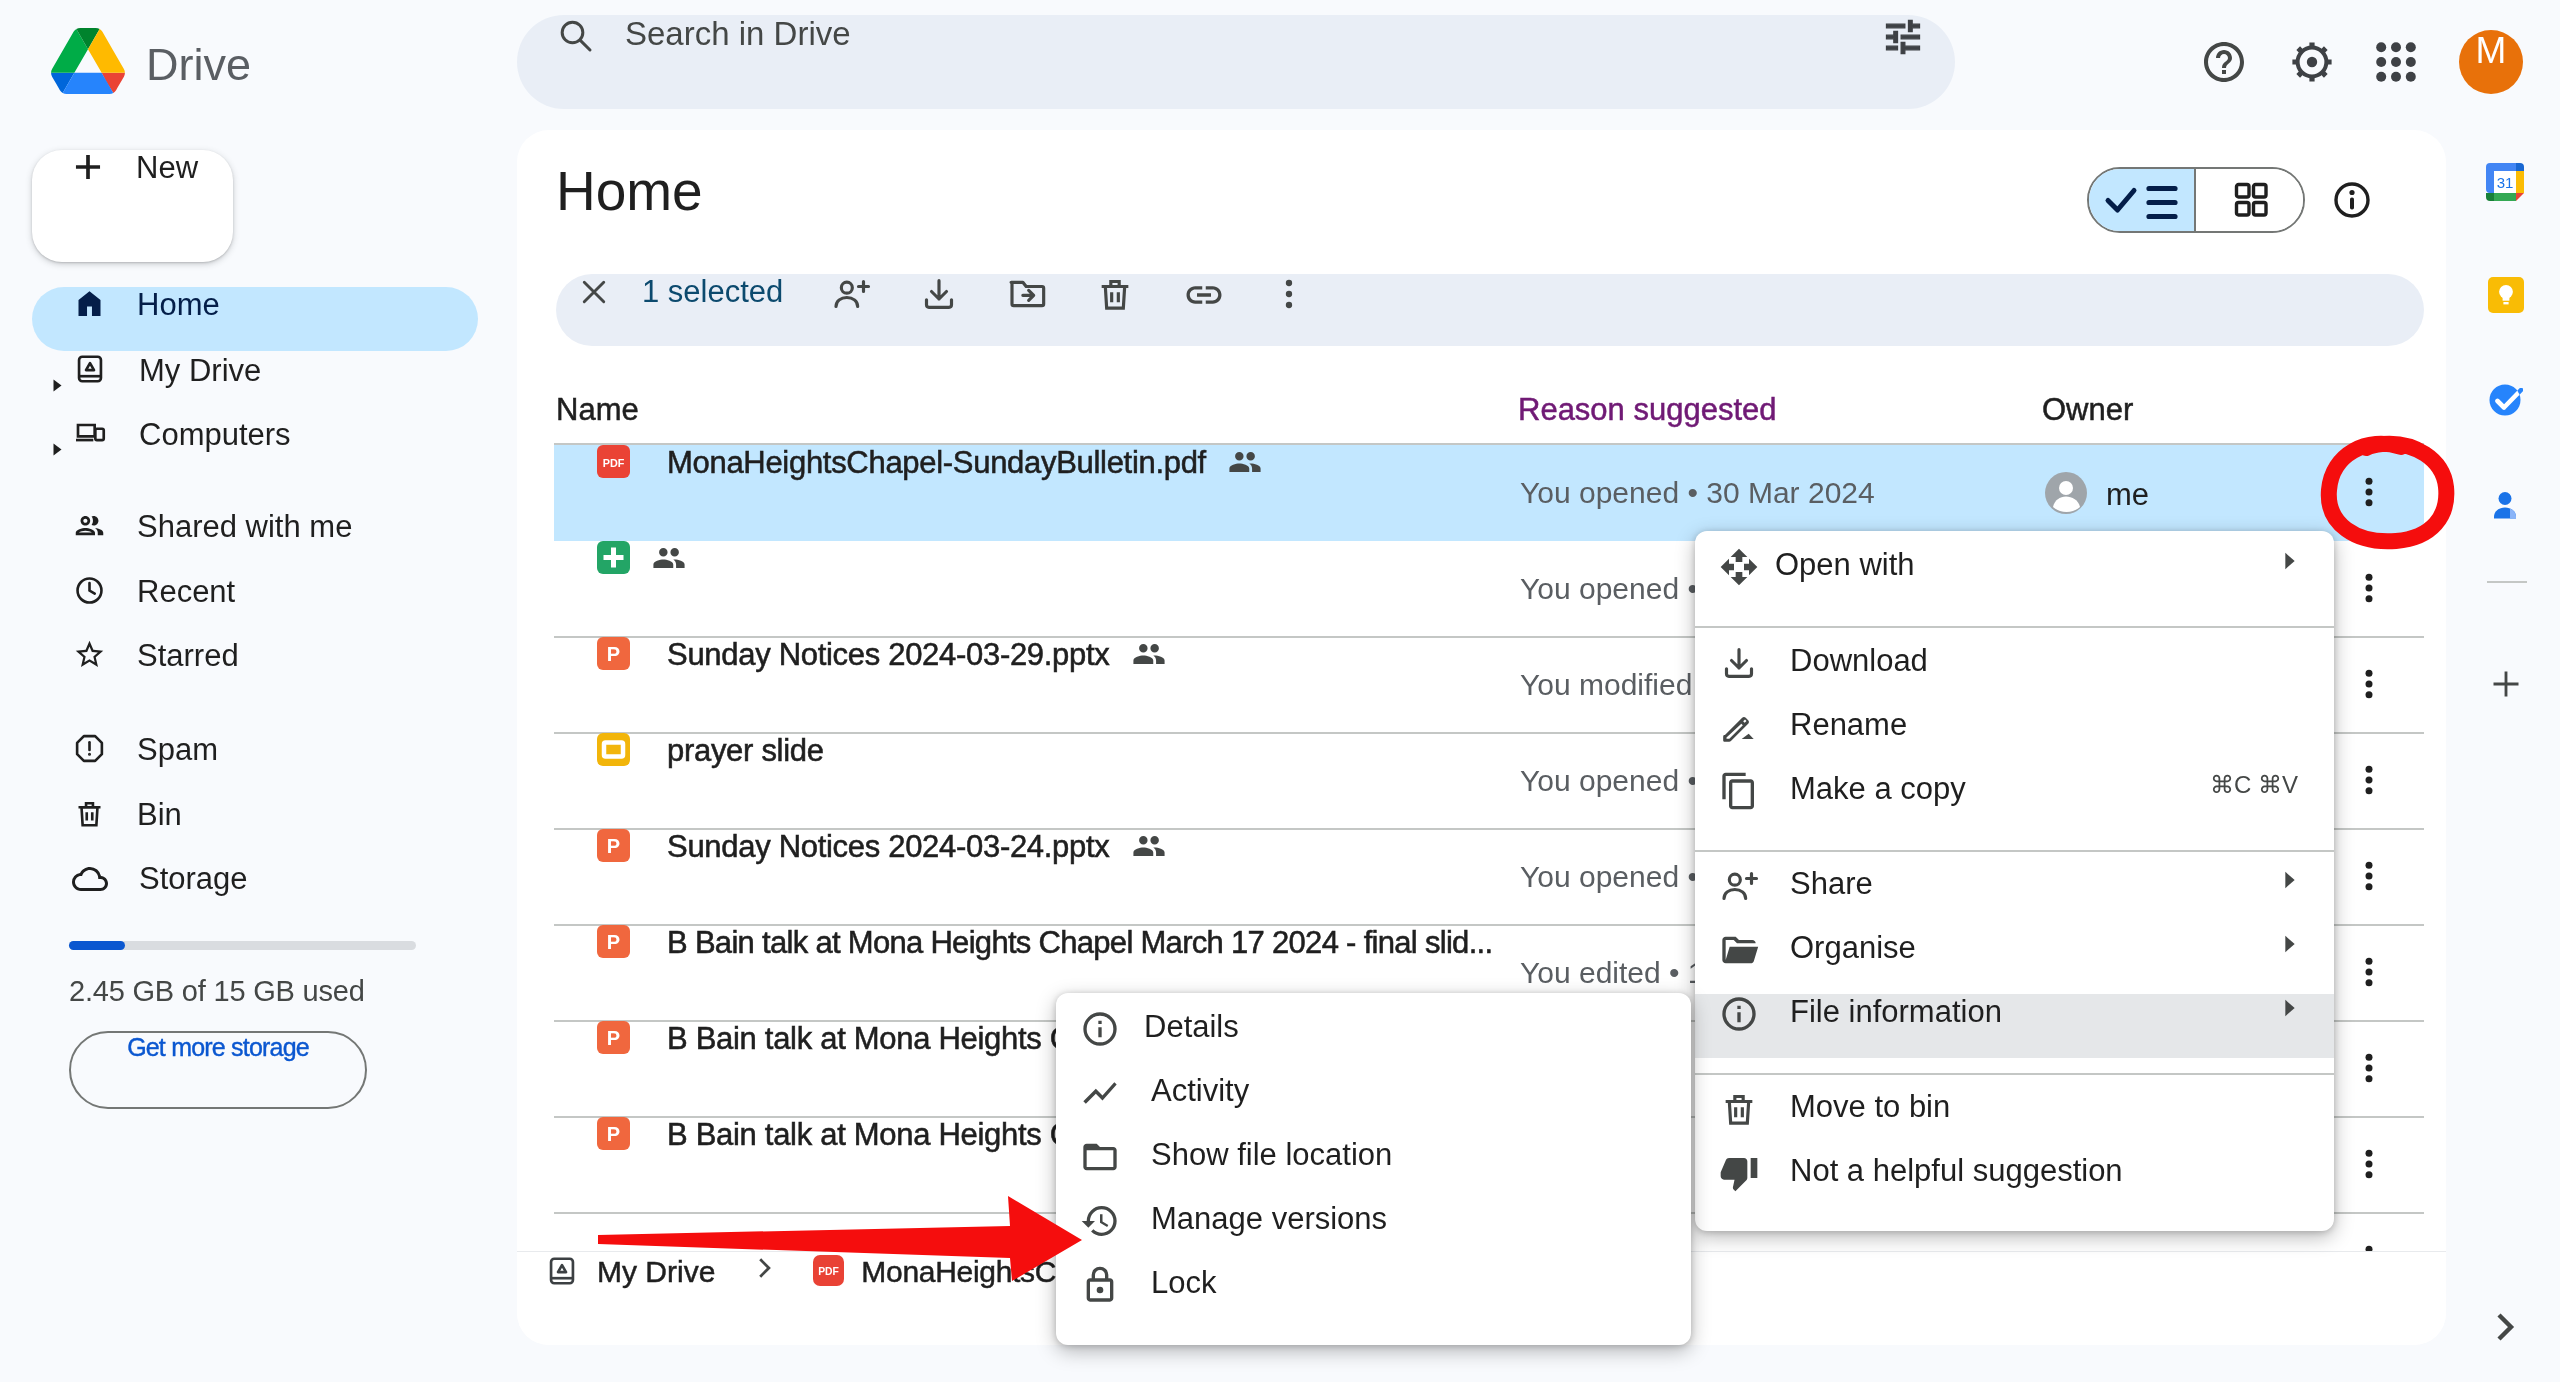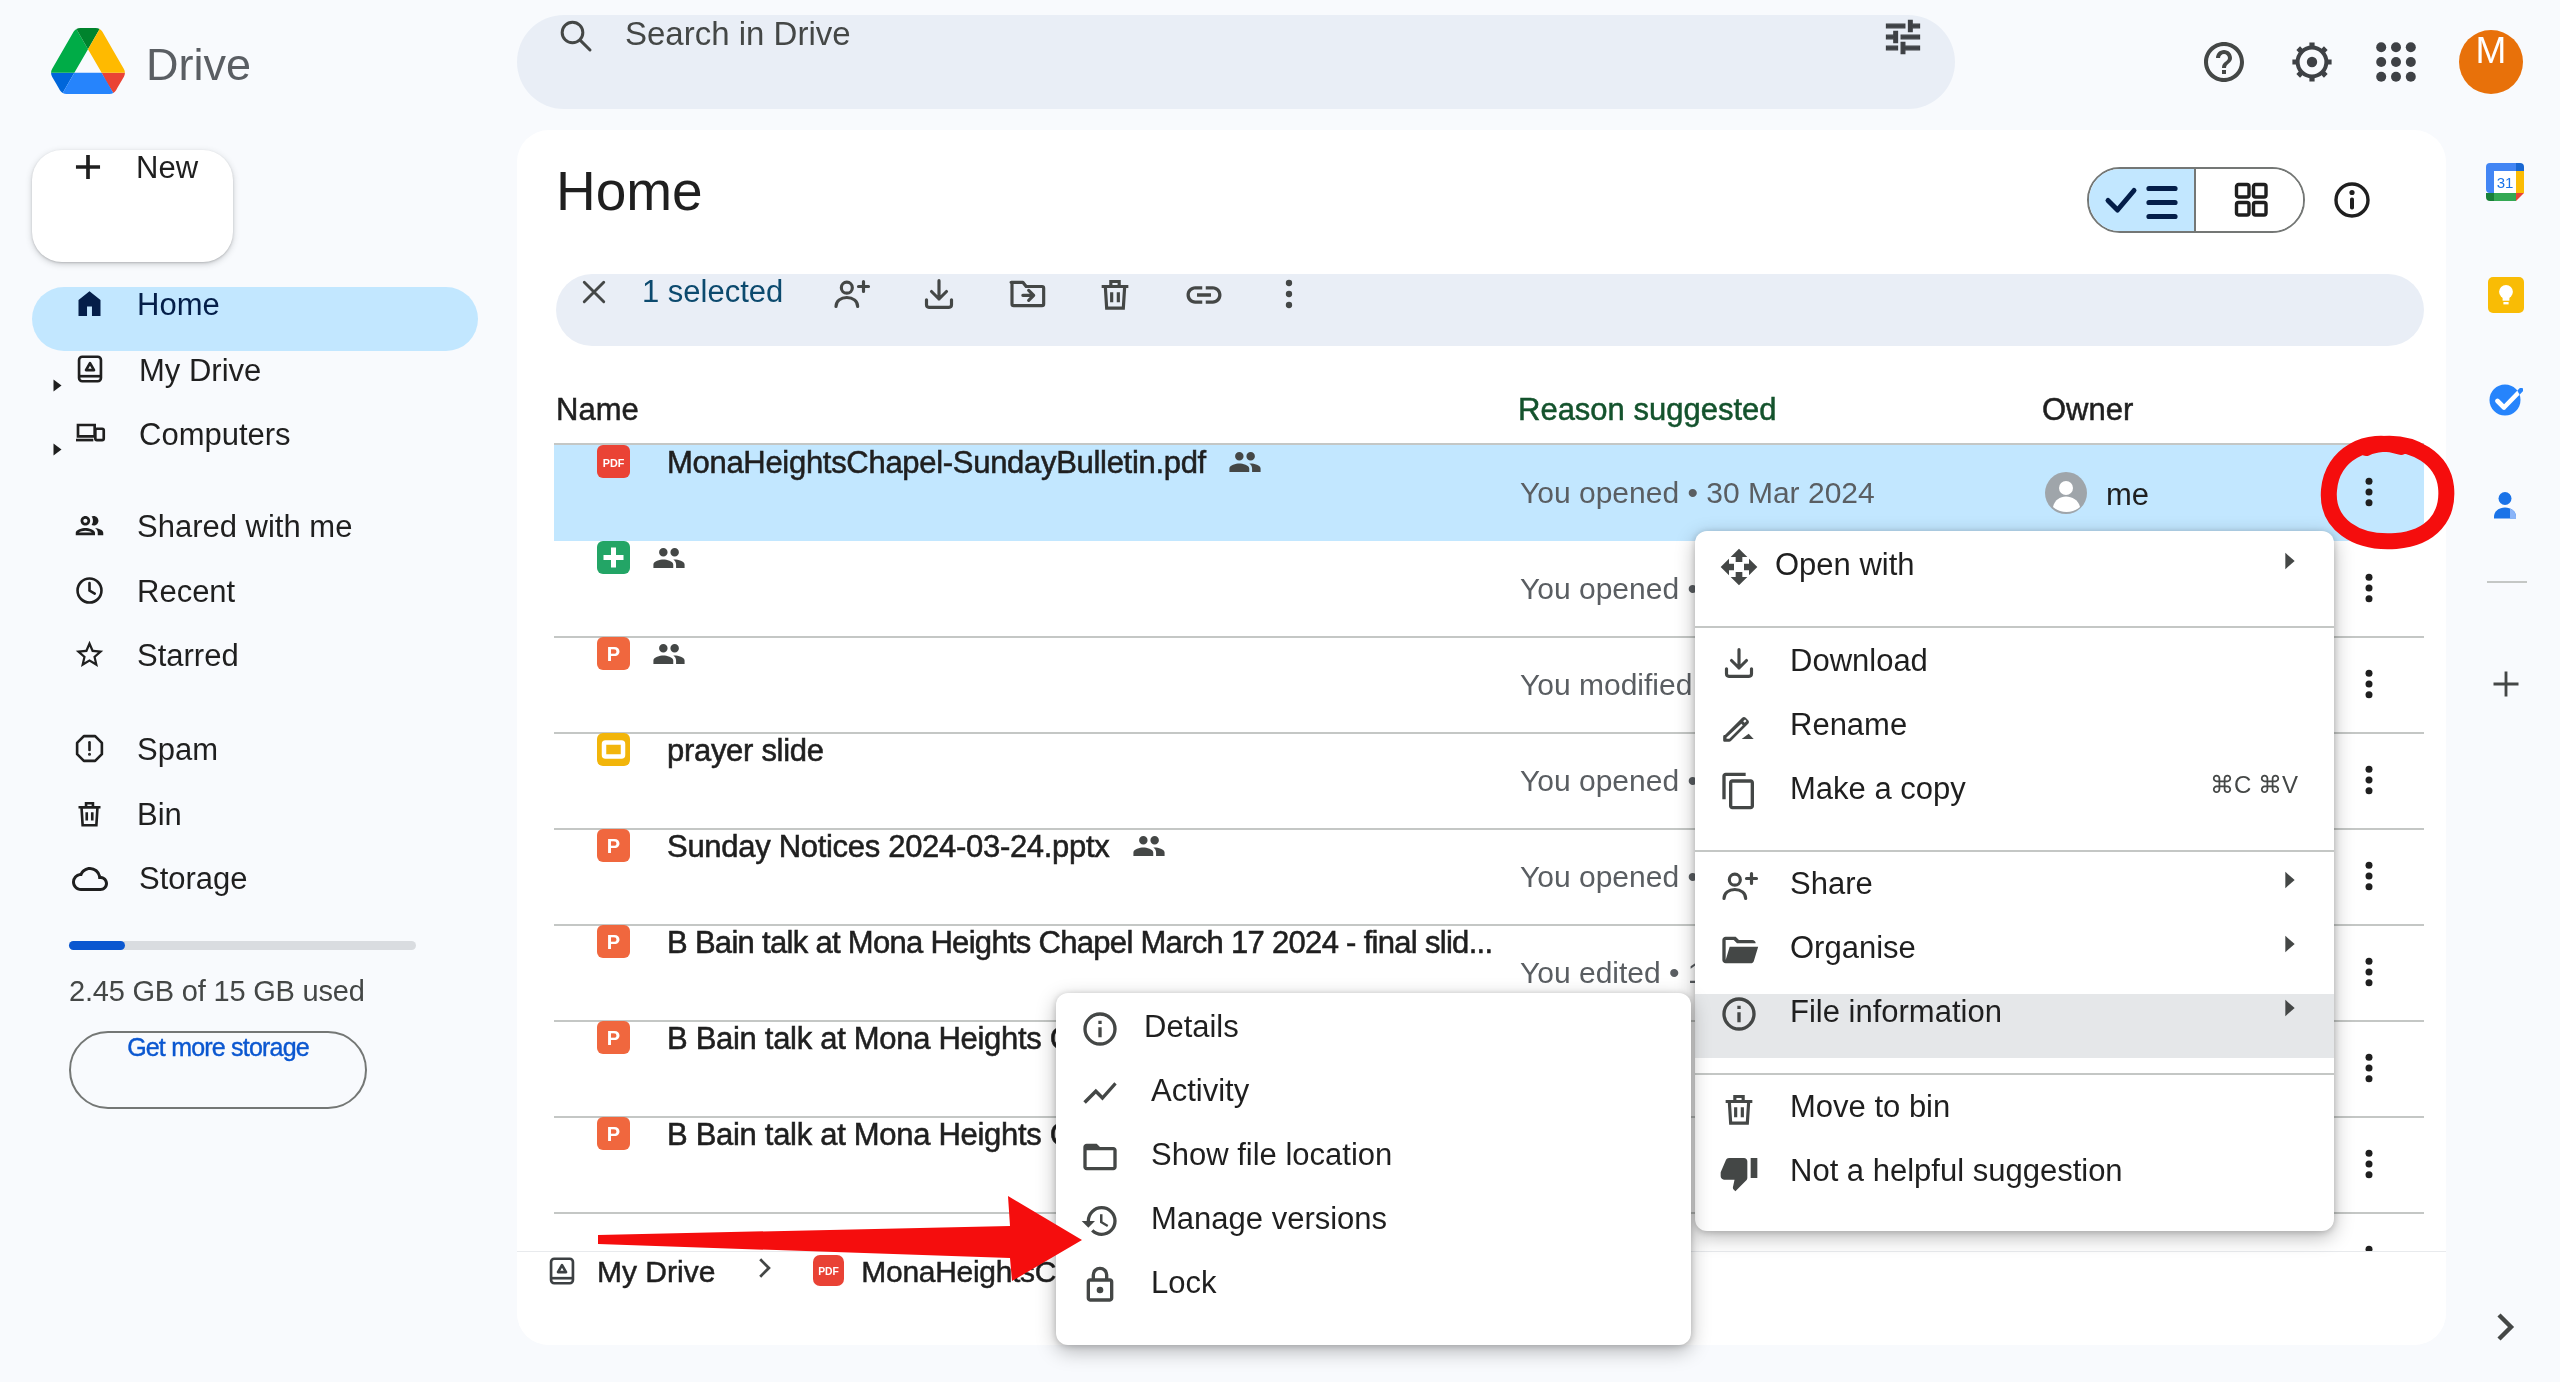--- a/index.html
+++ b/index.html
@@ -269,21 +269,21 @@
     <path d="M3.9 12c0-1.71 1.39-3.1 3.1-3.1h4V7H7c-2.76 0-5 2.24-5 5s2.24 5 5 5h4v-1.9H7c-1.71 0-3.1-1.39-3.1-3.1zM8 13h8v-2H8v2zm9-6h-4v1.9h4c1.71 0 3.1 1.39 3.1 3.1s-1.39 3.1-3.1 3.1h-4V17h4c2.76 0 5-2.24 5-5s-2.24-5-5-5z"></path>
   </svg>
   <svg width="40" height="40" viewBox="0 0 24 24" style="margin-left:44px" fill="#444746">
     <circle cx="12" cy="5.4" r="1.9"></circle>
       <circle cx="12" cy="12" r="1.9"></circle>
       <circle cx="12" cy="18.6" r="1.9"></circle>
   </svg>
 </div>
 
 <div class="a" style="left:556px;top:392px;font-size:31px;color:#1F1F1F;-webkit-text-stroke:.5px">Name</div>
-<div class="a" style="left:1518px;top:392px;font-size:31px;color:#14532d;-webkit-text-stroke:.5px">Reason suggested</div>
+<div class="a" style="left:1518px;top:392px;font-size:31px;color:#701a75;-webkit-text-stroke:.5px">Reason suggested</div>
 <div class="a" style="left:2042px;top:392px;font-size:31px;color:#1F1F1F;-webkit-text-stroke:.5px">Owner</div>
 
 <div class="a" style="left:554px;top:444px;width:1870px;height:97px;background:#C2E7FF"></div>
 <div class="a" style="left:554px;top:443px;width:1870px;height:2px;background:#C4C7C5"></div>
 <div class="a" style="left:554px;top:636px;width:1870px;height:2px;background:#C4C7C5"></div>
 <div class="a" style="left:554px;top:732px;width:1870px;height:2px;background:#C4C7C5"></div>
 <div class="a" style="left:554px;top:828px;width:1870px;height:2px;background:#C4C7C5"></div>
 <div class="a" style="left:554px;top:924px;width:1870px;height:2px;background:#C4C7C5"></div>
 <div class="a" style="left:554px;top:1020px;width:1870px;height:2px;background:#C4C7C5"></div>
 <div class="a" style="left:554px;top:1116px;width:1870px;height:2px;background:#C4C7C5"></div>
@@ -319,20 +319,21 @@
       <path d="M16 11c1.66 0 2.99-1.34 2.99-3S17.66 5 16 5s-3 1.34-3 3 1.34 3 3 3zm-8 0c1.66 0 2.99-1.34 2.99-3S9.66 5 8 5 5 6.34 5 8s1.34 3 3 3zm0 2c-2.33 0-7 1.17-7 3.5V19h14v-2.5C15 14.17 10.33 13 8 13zm8 0c-.29 0-.62.02-.97.05 1.16.84 1.97 1.97 1.97 3.45V19h6v-2.5c0-2.33-4.67-3.5-7-3.5z"></path>
     </svg>
 </div>
 <div class="a" style="left:1520px;top:572px;font-size:30px;color:#5A5E62">You opened •</div>
 
 <div class="a fx" style="left:554px;top:637px;width:1870px;height:95px">
   <svg width="33" height="33" viewBox="0 0 33 33" style="margin-left:43px">
       <rect width="33" height="33" rx="6" fill="#F0673E"></rect>
       <text x="16.5" y="24" font-size="20" font-weight="bold" fill="#fff" text-anchor="middle" font-family="Liberation Sans,sans-serif">P</text>
     </svg>
+  <span style="margin-left:37px;font-size:31px;letter-spacing:-0.3px;color:#1F1F1F;-webkit-text-stroke:.55px">Sunday Notices 2024-03-29.pptx</span>
   <svg width="34" height="34" viewBox="0 0 24 24" style="margin-left:22px" fill="#444746">
       <path d="M16 11c1.66 0 2.99-1.34 2.99-3S17.66 5 16 5s-3 1.34-3 3 1.34 3 3 3zm-8 0c1.66 0 2.99-1.34 2.99-3S9.66 5 8 5 5 6.34 5 8s1.34 3 3 3zm0 2c-2.33 0-7 1.17-7 3.5V19h14v-2.5C15 14.17 10.33 13 8 13zm8 0c-.29 0-.62.02-.97.05 1.16.84 1.97 1.97 1.97 3.45V19h6v-2.5c0-2.33-4.67-3.5-7-3.5z"></path>
     </svg>
 </div>
 <div class="a" style="left:1520px;top:668px;font-size:30px;color:#5A5E62">You modified •</div>
 
 <div class="a fx" style="left:554px;top:733px;width:1870px;height:95px">
   <svg width="33" height="33" viewBox="0 0 33 33" style="margin-left:43px">
       <rect width="33" height="33" rx="6" fill="#F2B50A"></rect>
       <rect x="7" y="9.5" width="19" height="14" rx="1.5" fill="none" stroke="#fff" stroke-width="4.5"></rect>

